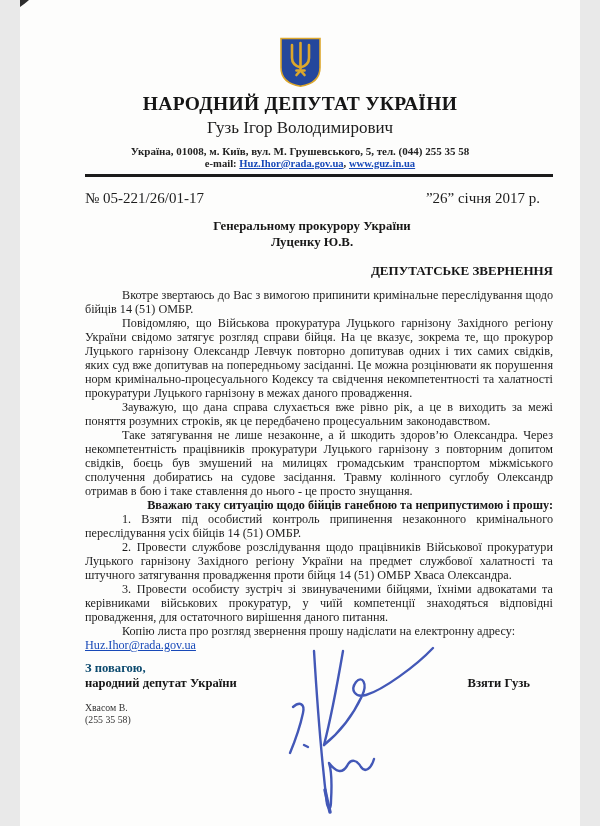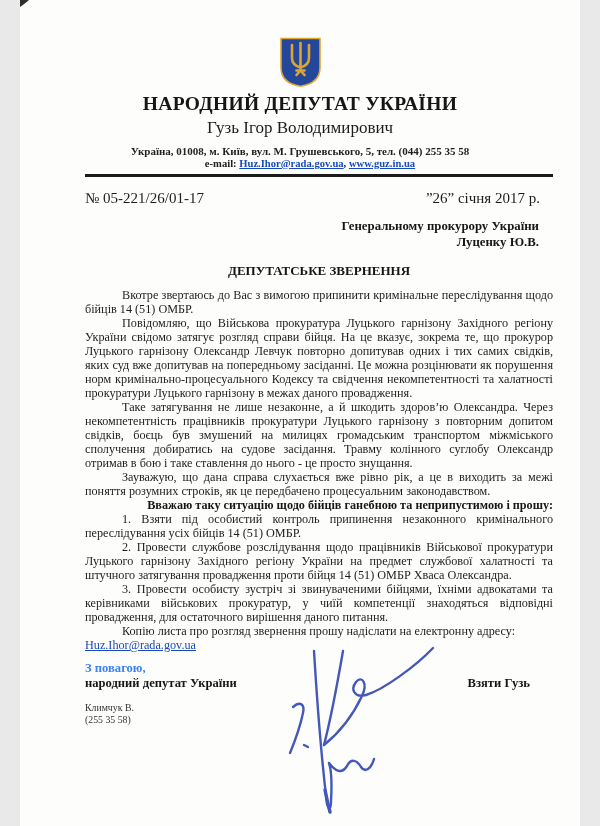--- a/index.html
+++ b/index.html
@@ -15,28 +15,28 @@
   header { text-align:center; padding-top:36px; }
   .emblem { width:45px; height:53px; display:block; margin:0 auto 4px; }
   .title { font-size:19.5px; font-weight:bold; margin:0; letter-spacing:0.3px; color:#161616; }
   .deputy-name { font-size:17px; margin-top:3px; }
   .addr { font-size:11px; font-weight:bold; margin-top:7px; color:#222; }
   .email-line { font-size:10.6px; font-weight:bold; margin-top:1px; color:#222;padding-left:20px; }
   a.link, .link { color:var(--link,#1849b8); text-decoration:underline; cursor:pointer; }
   .rule { margin:5px 0 0 65px; width:468px; height:3px; background:#1b1b1b; }
   .content { margin-left:65px; width:468px; }
   .refline { display:flex; justify-content:space-between; font-size:15px; margin-top:13px; padding-right:13px; }
-  .addressee { text-align:right; font-weight:bold; font-size:12.8px; line-height:16px; margin-top:11px; padding-right:14px; color:#161616; }
-  .subject { text-align:center; font-weight:bold; font-size:13px; line-height:16px; margin-top:13px; color:#161616; }
+  .addressee { text-align:center; font-weight:bold; font-size:12.8px; line-height:16px; margin-top:11px; padding-right:14px; color:#161616; }
+  .subject { text-align:right; font-weight:bold; font-size:13px; line-height:16px; margin-top:13px; color:#161616; }
   .body { margin-top:9px; font-size:12.2px; line-height:14px; }
   .body p { margin:0; text-indent:37px; text-align:justify; }
   .body p.bold-line { font-weight:bold; text-align:right; color:#161616; }
   .closing-email-row { margin:0; }
   .sig-block { font-size:12.6px; }
-  .regards { font-weight:bold; margin-top:9px; color:#3b82f6; }
+  .regards { font-weight:bold; margin-top:9px; color:#0c4a6e; }
   .sig-row { display:flex; justify-content:space-between; font-weight:bold; padding-right:23px; color:#161616; }
   .executor { margin-top:11px; font-size:9.8px; line-height:11.5px; color:#333; }
   .signature-svg { position:absolute; left:0; top:0; width:600px; height:826px; pointer-events:none; }
 </style>
 </head>
 <body>
 
 <div class="page">
 
   <div class="corner-mark"></div>
@@ -74,40 +74,40 @@
       <div>Луценку Ю.В.</div>
     </div>
 
     <div class="subject">
       <div>ДЕПУТАТСЬКЕ ЗВЕРНЕННЯ</div>
     </div>
 
     <div class="body">
       <p>Вкотре звертаюсь до Вас з вимогою припинити кримінальне переслідування щодо бійців 14 (51) ОМБР.</p>
       <p>Повідомляю, що Військова прокуратура Луцького гарнізону Західного регіону України свідомо затягує розгляд справи бійця. На це вказує, зокрема те, що прокурор Луцького гарнізону Олександр Левчук повторно допитував одних і тих самих свідків, яких суд вже допитував на попередньому засіданні. Це можна розцінювати як порушення норм кримінально-процесуального Кодексу та свідчення некомпетентності та халатності прокуратури Луцького гарнізону в межах даного провадження.</p>
+      <p>Зауважую, що дана справа слухається вже рівно рік, а це в виходить за межі поняття розумних строків, як це передбачено процесуальним законодавством.</p>
       <p>Таке затягування не лише незаконне, а й шкодить здоров’ю Олександра. Через некомпетентність працівників прокуратури Луцького гарнізону з повторним допитом свідків, боєць був змушений на милицях громадським транспортом міжміського сполучення добиратись на судове засідання. Травму колінного суглобу Олександр отримав в бою і таке ставлення до нього - це просто знущання.</p>
-      <p>Зауважую, що дана справа слухається вже рівно рік, а це в виходить за межі поняття розумних строків, як це передбачено процесуальним законодавством.</p>
       <p class="bold-line">Вважаю таку ситуацію щодо бійців ганебною та неприпустимою і прошу:</p>
       <p>1. Взяти під особистий контроль припинення незаконного кримінального переслідування усіх бійців 14 (51) ОМБР.</p>
       <p>2. Провести службове розслідування щодо працівників Військової прокуратури Луцького гарнізону Західного регіону України на предмет службової халатності та штучного затягування провадження проти бійця 14 (51) ОМБР Хваса Олександра.</p>
       <p>3. Провести особисту зустріч зі звинуваченими бійцями, їхніми адвокатами та керівниками військових прокуратур, у чиїй компетенції знаходяться відповідні провадження, для остаточного вирішення даного питання.</p>
       <p>Копію листа про розгляд звернення прошу надіслати на електронну адресу:</p>
       <div class="closing-email-row">
         <a class="link">Huz.Ihor@rada.gov.ua</a>
       </div>
     </div>
 
     <div class="sig-block">
       <div class="regards">З повагою,</div>
       <div class="sig-row">
         <span>народний депутат України</span>
         <span>Взяти Гузь</span>
       </div>
       <div class="executor">
-        <div>Климчук В.</div>
+        <div>Хвасом В.</div>
         <div>(255 35 58)</div>
       </div>
     </div>
 
   </div>
 
   <svg class="signature-svg" viewBox="0 0 600 826">
     <g stroke="#3a50b4" stroke-width="2.4" fill="none" stroke-linecap="round" stroke-linejoin="round" opacity="0.95">
       <path d="M273,707 C280,701 285,704 283,713 C280,727 275,741 270,753"></path>
       <path d="M284,745 l4,2"></path>

